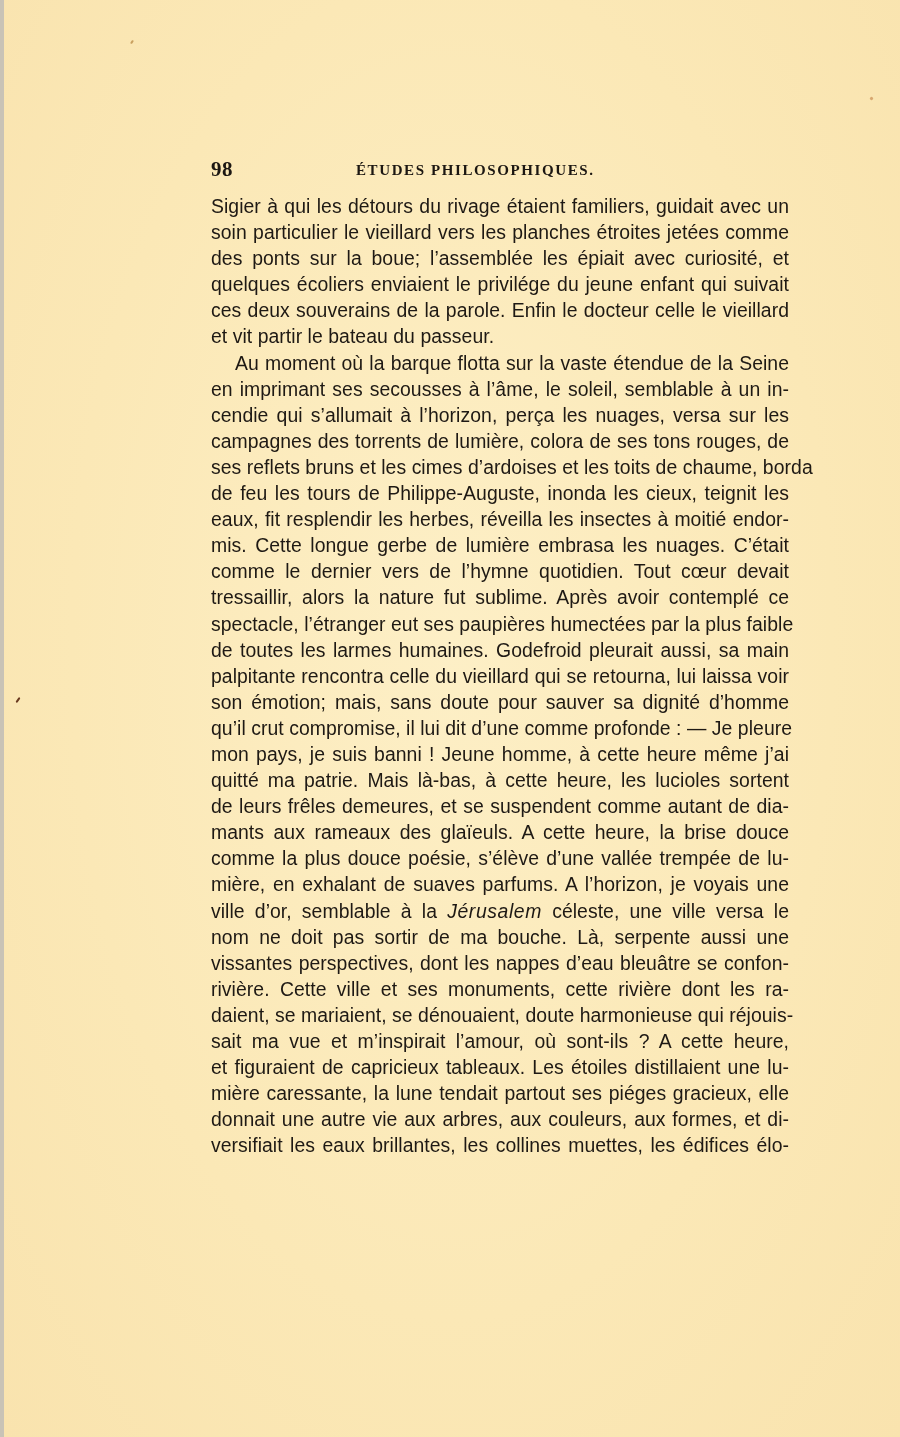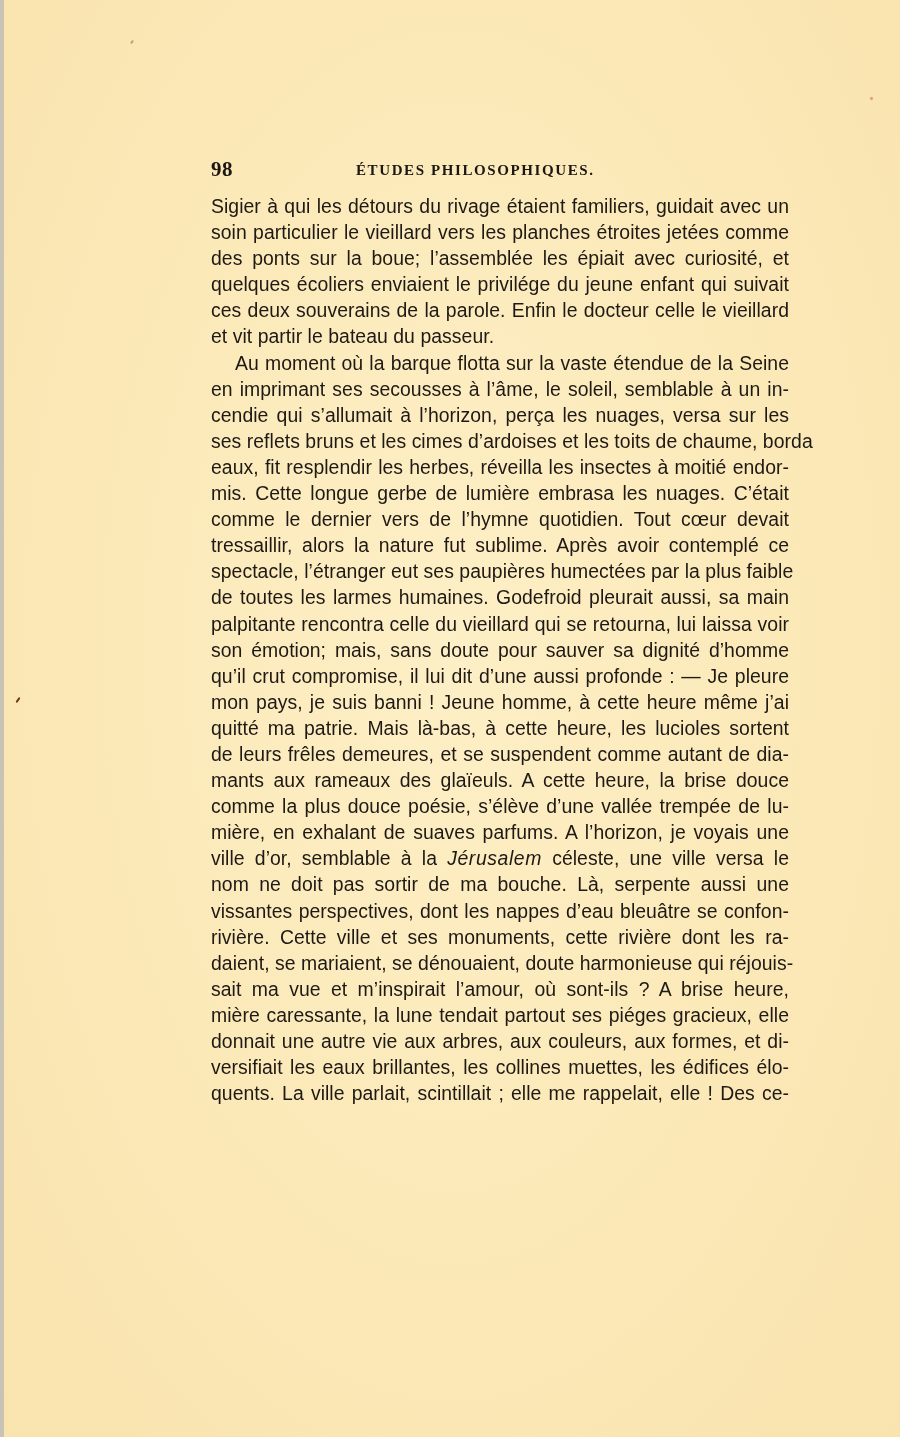--- a/index.html
+++ b/index.html
@@ -96,44 +96,46 @@
   <div class="text-block" id="text-block">
       <span class="line"><span>Sigier à qui les détours du rivage étaient familiers, guidait avec un</span></span>
       <span class="line"><span>soin particulier le vieillard vers les planches étroites jetées comme</span></span>
       <span class="line"><span>des ponts sur la boue; l’assemblée les épiait avec curiosité, et</span></span>
       <span class="line"><span>quelques écoliers enviaient le privilége du jeune enfant qui suivait</span></span>
       <span class="line"><span>ces deux souverains de la parole. Enfin le docteur celle le vieillard</span></span>
       <span class="line last"><span>et vit partir le bateau du passeur.</span></span>
       <span class="line indent"><span>Au moment où la barque flotta sur la vaste étendue de la Seine</span></span>
       <span class="line"><span>en imprimant ses secousses à l’âme, le soleil, semblable à un in-</span></span>
       <span class="line"><span>cendie qui s’allumait à l’horizon, perça les nuages, versa sur les</span></span>
+      <span class="line"><span>campagnes des torrents de lumière, colora de ses tons rouges, de</span></span>
       <span class="line"><span>ses reflets bruns et les cimes d’ardoises et les toits de chaume, borda</span></span>
+      <span class="line"><span>de feu les tours de Philippe-Auguste, inonda les cieux, teignit les</span></span>
       <span class="line"><span>eaux, fit resplendir les herbes, réveilla les insectes à moitié endor-</span></span>
       <span class="line"><span>mis. Cette longue gerbe de lumière embrasa les nuages. C’était</span></span>
       <span class="line"><span>comme le dernier vers de l’hymne quotidien. Tout cœur devait</span></span>
       <span class="line"><span>tressaillir, alors la nature fut sublime. Après avoir contemplé ce</span></span>
       <span class="line"><span>spectacle, l’étranger eut ses paupières humectées par la plus faible</span></span>
       <span class="line"><span>de toutes les larmes humaines. Godefroid pleurait aussi, sa main</span></span>
       <span class="line"><span>palpitante rencontra celle du vieillard qui se retourna, lui laissa voir</span></span>
       <span class="line"><span>son émotion; mais, sans doute pour sauver sa dignité d’homme</span></span>
-      <span class="line"><span>qu’il crut compromise, il lui dit d’une aussi profonde : — Je pleure</span></span>
+      <span class="line"><span>qu’il crut compromise, il lui dit d’une comme profonde : — Je pleure</span></span>
       <span class="line"><span>mon pays, je suis banni ! Jeune homme, à cette heure même j’ai</span></span>
       <span class="line"><span>quitté ma patrie. Mais là-bas, à cette heure, les lucioles sortent</span></span>
       <span class="line"><span>de leurs frêles demeures, et se suspendent comme autant de dia-</span></span>
       <span class="line"><span>mants aux rameaux des glaïeuls. A cette heure, la brise douce</span></span>
       <span class="line"><span>comme la plus douce poésie, s’élève d’une vallée trempée de lu-</span></span>
       <span class="line"><span>mière, en exhalant de suaves parfums. A l’horizon, je voyais une</span></span>
       <span class="line"><span>ville d’or, semblable à la </span><span class="em">Jérusalem</span><span> céleste, une ville versa le</span></span>
       <span class="line"><span>nom ne doit pas sortir de ma bouche. Là, serpente aussi une</span></span>
       <span class="line"><span>vissantes perspectives, dont les nappes d’eau bleuâtre se confon-</span></span>
       <span class="line"><span>rivière. Cette ville et ses monuments, cette rivière dont les ra-</span></span>
       <span class="line"><span>daient, se mariaient, se dénouaient, doute harmonieuse qui réjouis-</span></span>
-      <span class="line"><span>sait ma vue et m’inspirait l’amour, où sont-ils ? A brise heure,</span></span>
+      <span class="line"><span>sait ma vue et m’inspirait l’amour, où sont-ils ? A cette heure,</span></span>
+      <span class="line"><span>et figuraient de capricieux tableaux. Les étoiles distillaient une lu-</span></span>
       <span class="line"><span>mière caressante, la lune tendait partout ses piéges gracieux, elle</span></span>
       <span class="line"><span>donnait une autre vie aux arbres, aux couleurs, aux formes, et di-</span></span>
       <span class="line"><span>versifiait les eaux brillantes, les collines muettes, les édifices élo-</span></span>
-      <span class="line"><span>quents. La ville parlait, scintillait ; elle me rappelait, elle ! Des ce-</span></span>
     </div>
 
   <span class="speck" style="left:13px; top:697px;"></span>
   <span class="speck" style="left:127px; top:40px; background:#c9a060; height:4px;"></span>
   <span class="speck" style="left:866px; top:97px; background:#d8a870; height:3px; width:3px;"></span>
 </div>
 
 </body></html>

